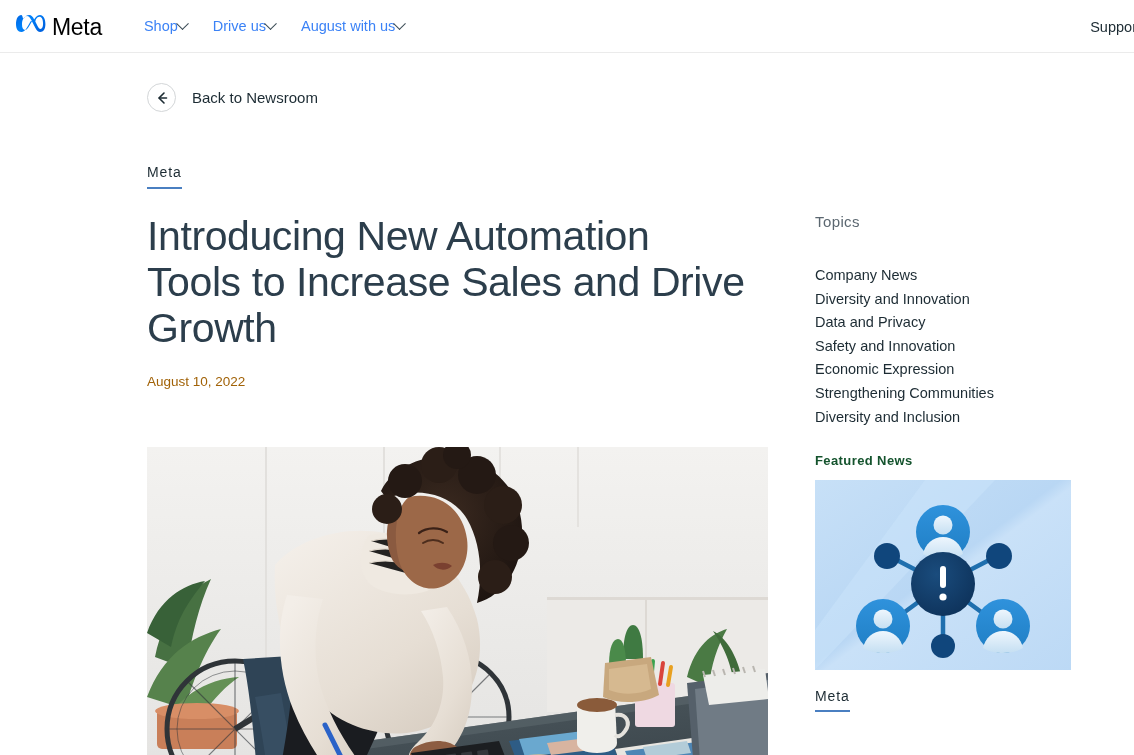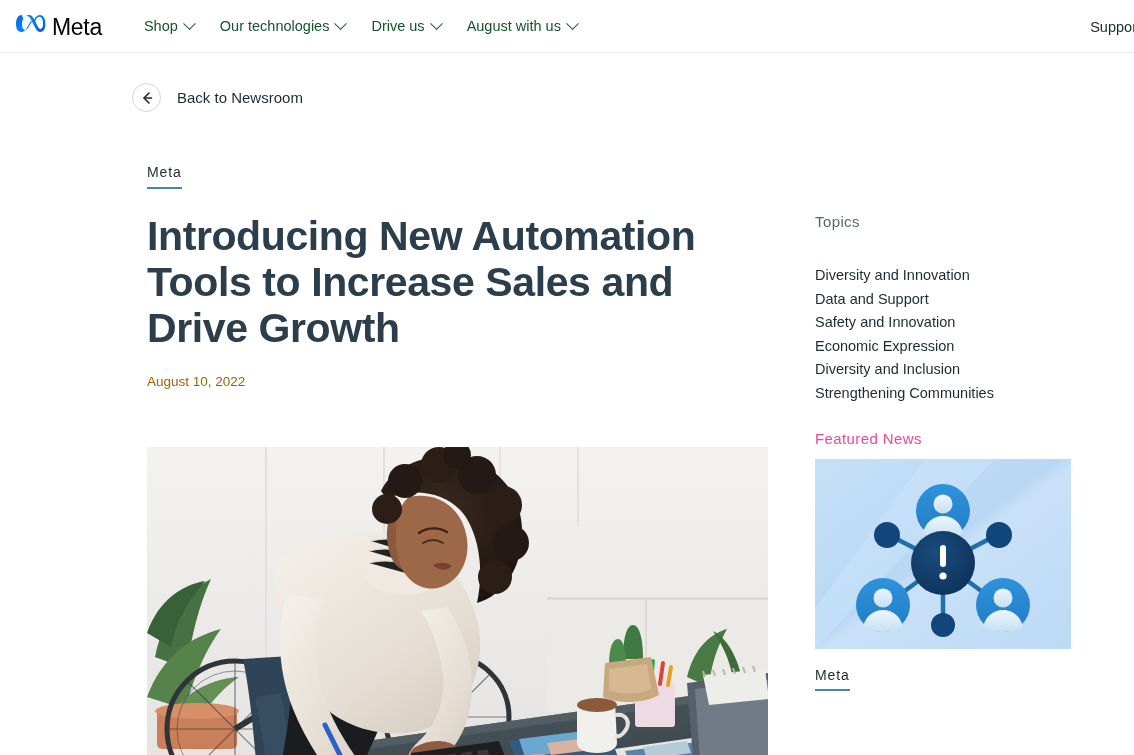--- a/index.html
+++ b/index.html
@@ -41,23 +41,22 @@
   }
   .nav-items {
     display: flex;
     align-items: center;
     margin-left: 29px;
     gap: 0px;
   }
   .nav-item {
     display: flex;
     align-items: center;
-    gap: 7px;
     font-size: 14.5px;
-    color: #14532d;
+    color: #3b82f6;
     padding: 6px 13px;
     cursor: pointer;
     white-space: nowrap;
   }
   .chev {
     display: inline-block;
     width: 9px;
     height: 9px;
     border-right: 1.3px solid #3b4c56;
     border-bottom: 1.3px solid #3b4c56;
@@ -84,21 +83,21 @@
   .page {
     position: relative;
     width: 1134px;
     height: 702px;
     background: #ffffff;
     overflow: hidden;
   }
 
   .back-row {
     position: absolute;
-    left: 132px;
+    left: 147px;
     top: 30px;
     display: flex;
     align-items: center;
     gap: 16px;
     cursor: pointer;
   }
   .back-circle {
     width: 29px;
     height: 29px;
     border-radius: 50%;
@@ -126,21 +125,21 @@
     color: #1c2b33;
     letter-spacing: 0.9px;
     padding-bottom: 7px;
     border-bottom: 2.5px solid #4a7fc1;
     cursor: pointer;
   }
   .headline {
     margin-top: 24px;
     font-size: 41px;
     line-height: 46px;
-    font-weight: 700;
+    font-weight: 400;
     color: #2c3e4c;
     letter-spacing: -0.4px;
     width: 600px;
   }
   .pubdate {
     margin-top: 23px;
     font-size: 13.5px;
     color: #a16207;
   }
 
@@ -172,24 +171,25 @@
   .topic-list { list-style: none; }
   .topic-item {
     font-size: 14.5px;
     color: #1c2b33;
     line-height: 23.6px;
     cursor: pointer;
     white-space: nowrap;
   }
   .featured-heading {
     margin-top: 24px;
-    font-size: 15px;
-    color: #ec4899;
+    font-size: 13px;
+    color: #14532d;
     letter-spacing: 0.4px;
     margin-bottom: 12px;
+    font-weight: bold;
   }
   .featured-img {
     width: 256px;
     height: 190px;
     background: #bcd9f5;
     overflow: hidden;
     cursor: pointer;
     display: block;
   }
   .featured-cat {
@@ -239,24 +239,20 @@
     </span>
     <span class="logo-word">Meta</span>
   </div>
 
   <div class="nav-items">
     <div class="nav-item">
       <span>Shop</span>
       <i class="chev"></i>
     </div>
     <div class="nav-item">
-      <span>Our technologies</span>
-      <i class="chev"></i>
-    </div>
-    <div class="nav-item">
       <span>Drive us</span>
       <i class="chev"></i>
     </div>
     <div class="nav-item">
       <span>August with us</span>
       <i class="chev"></i>
     </div>
   </div>
 
   <div class="nav-right">
@@ -472,26 +468,27 @@
       </g>
       <path d="M540 340 L566 330 L574 342 L548 352 Z" fill="#ffffff"></path>
     </svg>
   </div>
 
   <div class="sidebar">
 
     <div class="side-heading">Topics</div>
 
     <ul class="topic-list">
+      <li class="topic-item">Company News</li>
       <li class="topic-item">Diversity and Innovation</li>
-      <li class="topic-item">Data and Support</li>
+      <li class="topic-item">Data and Privacy</li>
       <li class="topic-item">Safety and Innovation</li>
       <li class="topic-item">Economic Expression</li>
+      <li class="topic-item">Strengthening Communities</li>
       <li class="topic-item">Diversity and Inclusion</li>
-      <li class="topic-item">Strengthening Communities</li>
     </ul>
 
     <div class="featured-heading">Featured News</div>
 
     <div class="featured-img">
       <svg width="256" height="190" viewBox="0 0 256 190" xmlns="http://www.w3.org/2000/svg">
         <defs>
           <linearGradient id="fbg" x1="0" y1="0" x2="1" y2="1">
             <stop offset="0%" stop-color="#c7e0f7"></stop>
             <stop offset="48%" stop-color="#b9d7f4"></stop>

